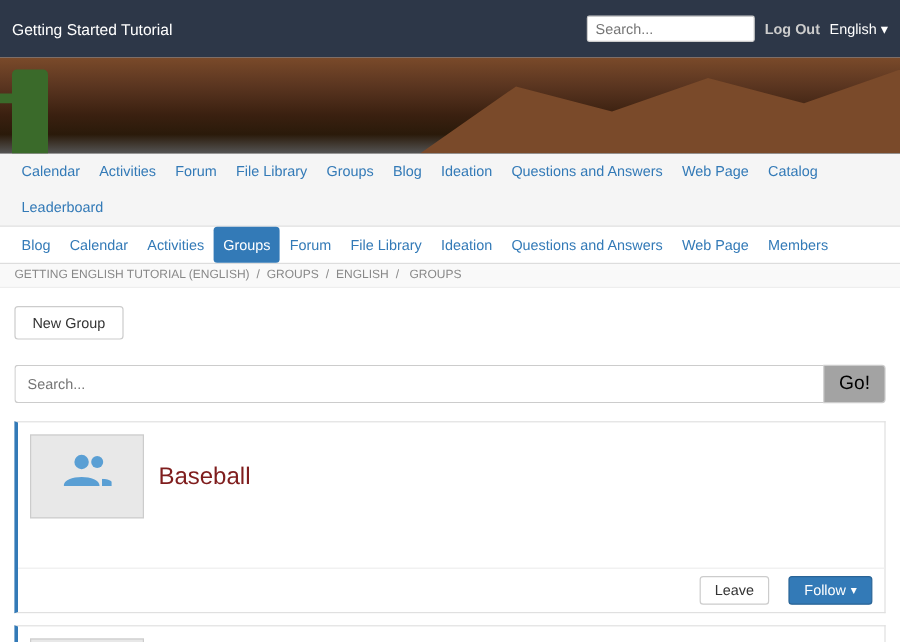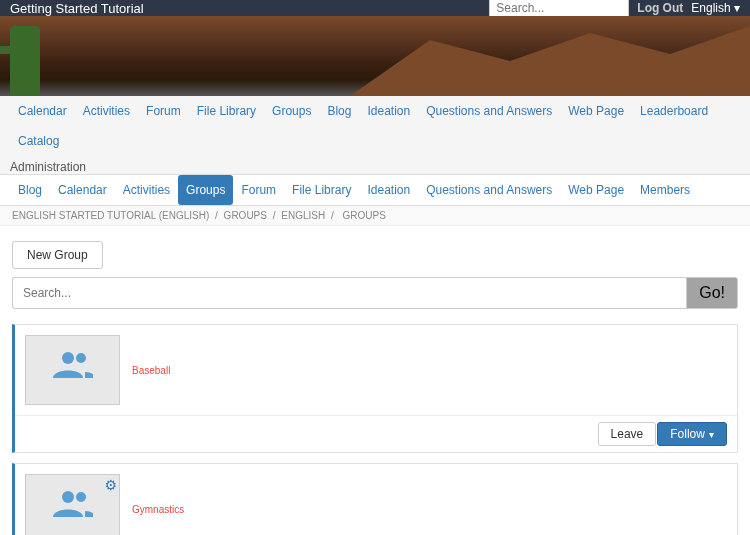--- a/index.html
+++ b/index.html
@@ -4,21 +4,21 @@
   <style>
     * { box-sizing: border-box; margin: 0; padding: 0; }
     body { font-family: Arial, sans-serif; font-size: 13px; color: #333; background: #fff; width: 750px; }
 
     
     .top-nav {
       background: #2d3748;
       display: flex;
       align-items: center;
       padding: 0 10px;
-      height: 16px;
+      height: 48px;
       color: #ccc;
     }
     .top-nav .site-title {
       color: #fff;
       font-size: 13px;
       margin-right: 20px;
       white-space: nowrap;
     }
     .top-nav .nav-links {
       display: flex;
@@ -164,21 +164,21 @@
 
     
     .new-group-btn {
       background: #fff;
       border: 1px solid #ccc;
       color: #333;
       padding: 6px 14px;
       font-size: 12px;
       border-radius: 3px;
       cursor: pointer;
-      margin-bottom: 8px;
+      margin-bottom: 21px;
     }
 
     
     .search-bar {
       display: flex;
       margin-bottom: 15px;
     }
     .search-bar input {
       flex: 1;
       padding: 6px 10px;
@@ -228,31 +228,32 @@
       font-size: 32px;
     }
     .group-badge {
       position: absolute;
       top: 2px;
       right: 2px;
       color: #337ab7;
       font-size: 14px;
     }
     .group-name {
-      color: #ef4444;
-      font-size: 10px;
+      color: #7f1d1d;
+      font-size: 20px;
       text-decoration: none;
     }
 
     .group-item-bottom {
       display: flex;
       justify-content: flex-end;
       padding: 6px 10px;
       border-top: 1px solid #eee;
-      gap: 1px;
+      gap: 16px;
+      margin-top: 31px;
     }
     .btn-leave {
       background: #fff;
       border: 1px solid #ccc;
       color: #333;
       padding: 4px 12px;
       font-size: 12px;
       border-radius: 3px;
       cursor: pointer;
     }
@@ -290,40 +291,39 @@
 <div class="main-nav">
   <a>Calendar</a>
   <a>Activities</a>
   <a>Forum</a>
   <a>File Library</a>
   <a>Groups</a>
   <a>Blog</a>
   <a>Ideation</a>
   <a>Questions and Answers</a>
   <a>Web Page</a>
+  <a>Catalog</a>
   <a>Leaderboard</a>
-  <a>Catalog</a>
-  <div class="admin-label">Administration</div>
 </div>
 
 <div class="sub-nav">
   <a>Blog</a>
   <a>Calendar</a>
   <a>Activities</a>
   <a class="active">Groups</a>
   <a>Forum</a>
   <a>File Library</a>
   <a>Ideation</a>
   <a>Questions and Answers</a>
   <a>Web Page</a>
   <a>Members</a>
 </div>
 
 <div class="breadcrumb">
-  <a>ENGLISH STARTED TUTORIAL (ENGLISH)</a>
+  <a>GETTING ENGLISH TUTORIAL (ENGLISH)</a>
   <span> / </span>
   <a>GROUPS</a>
   <span> / </span>
   <a>ENGLISH</a>
   <span> / </span>
   <span>GROUPS</span>
 </div>
 
 <div class="content">
 

